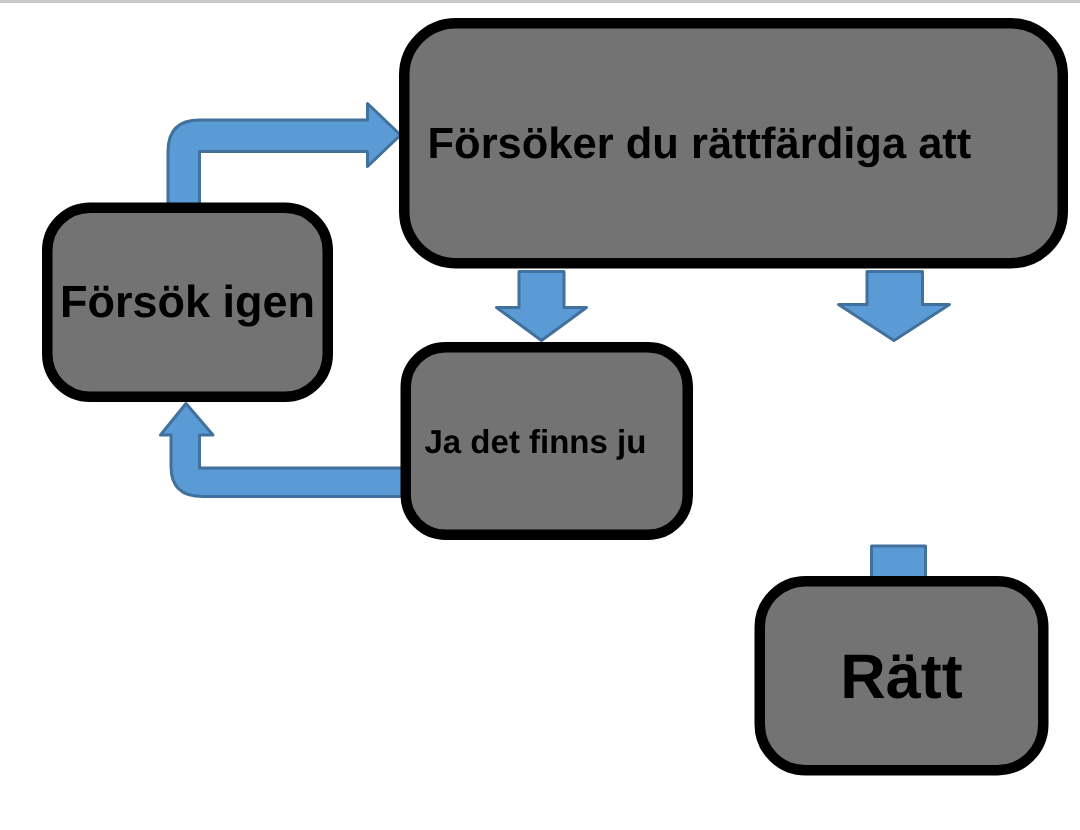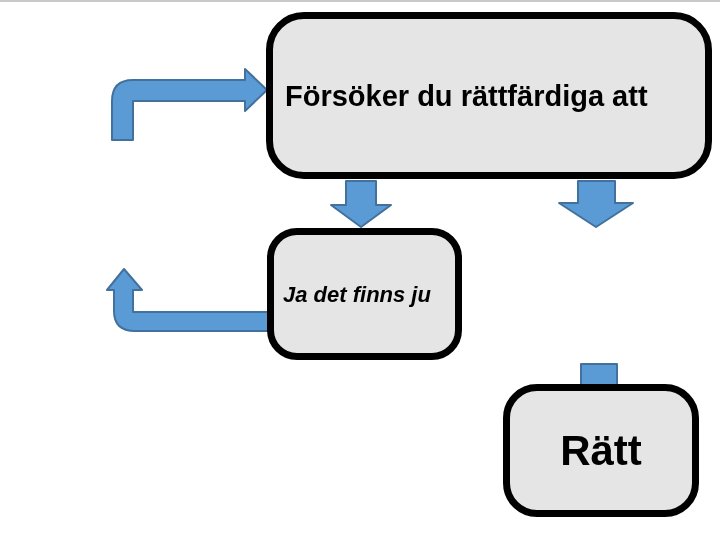--- a/index.html
+++ b/index.html
@@ -18,21 +18,21 @@
   }
   .arrow-layer{position:absolute;left:0;top:0;}
   .arrow-layer path{
     fill:#5b9bd5;
     stroke:#41719c;
     stroke-width:2;
     stroke-linejoin:round;
   }
   .node{
     position:absolute;
-    background:#e5e5e5;
+    background:#737373;
     border:7px solid #000000;
     box-sizing:border-box;
     display:flex;
     flex-direction:column;
     justify-content:center;
   }
   .node.center{align-items:center;text-align:center;}
   .node.left{align-items:flex-start;text-align:left;}
   .node-question{
     left:266px;top:12px;width:446px;height:167px;
@@ -43,21 +43,20 @@
   .node-retry{
     left:28px;top:135px;width:194px;height:133px;
     border-radius:32px;
     font-size:30px;
   }
   .node-excuse{
     left:267px;top:228px;width:195px;height:132px;
     border-radius:30px;
     font-size:22px;line-height:29px;
     padding-left:9px;
-    font-style:italic;
   }
   .node-no{
     left:507px;top:227px;width:188px;height:134px;
     border-radius:32px;
     font-size:42px;
   }
   .node-right{
     left:503px;top:384px;width:196px;height:133px;
     border-radius:34px;
     font-size:42px;
@@ -81,20 +80,23 @@
 
     <path d="M270,312 L133,312 L133,290 L142,290 L124,269 L107,290 L114,290 L114,311 Q114,331 135,331 L270,331 Z"></path>
 
     <path d="M581,364 L617,364 L617,387 L634,387 L598,407 L562,387 L581,387 Z"></path>
   </svg>
 
   <div class="node node-question left">
     <span class="line">Försöker du rättfärdiga att</span>
   </div>
 
+  <div class="node node-retry center">
+    <span class="line">Försök igen</span>
+  </div>
 
   <div class="node node-excuse left">
     <span class="line">Ja det finns ju</span>
   </div>
 
 
   <div class="node node-right center">
     <span class="line">Rätt</span>
   </div>
 

